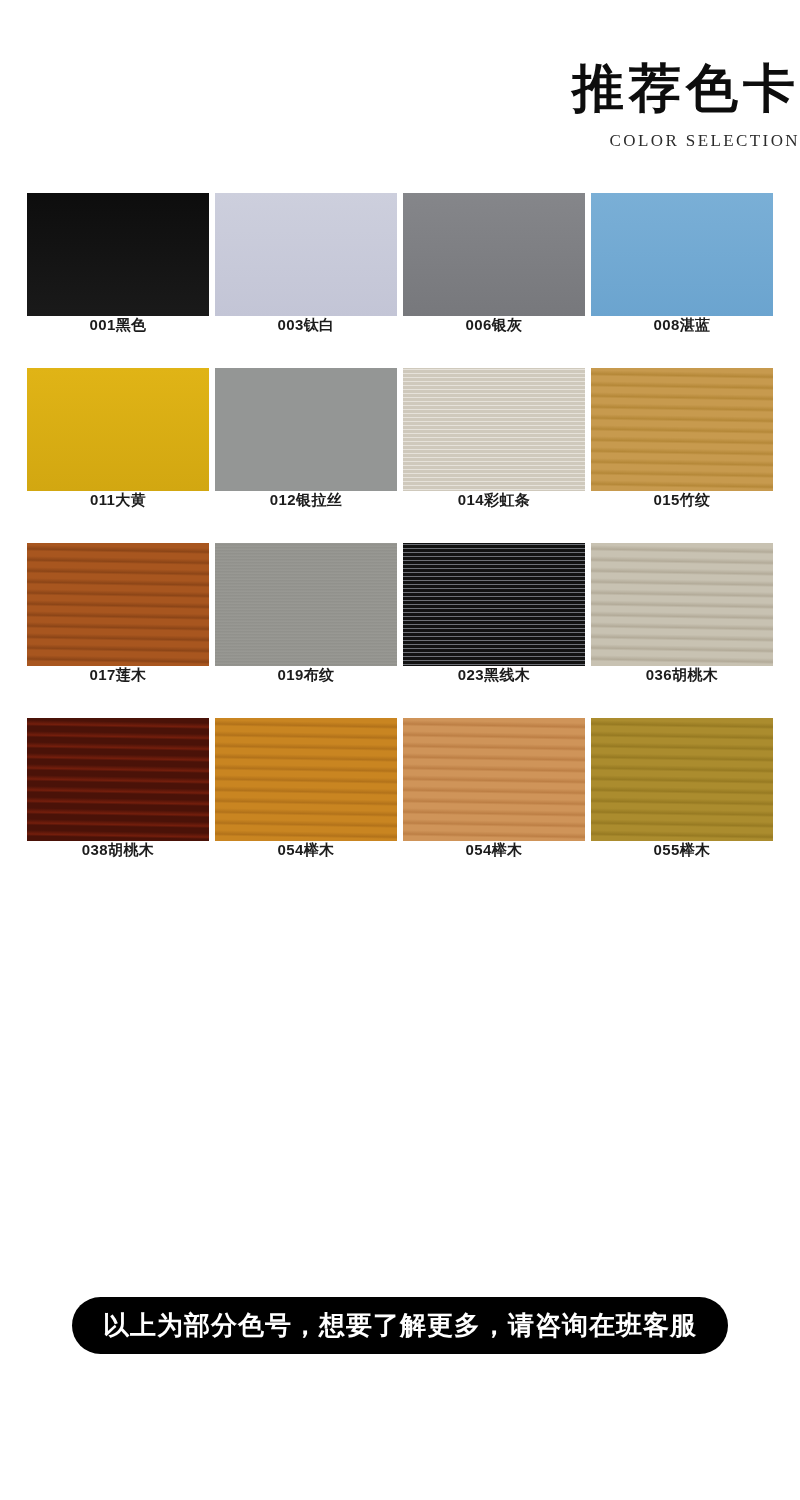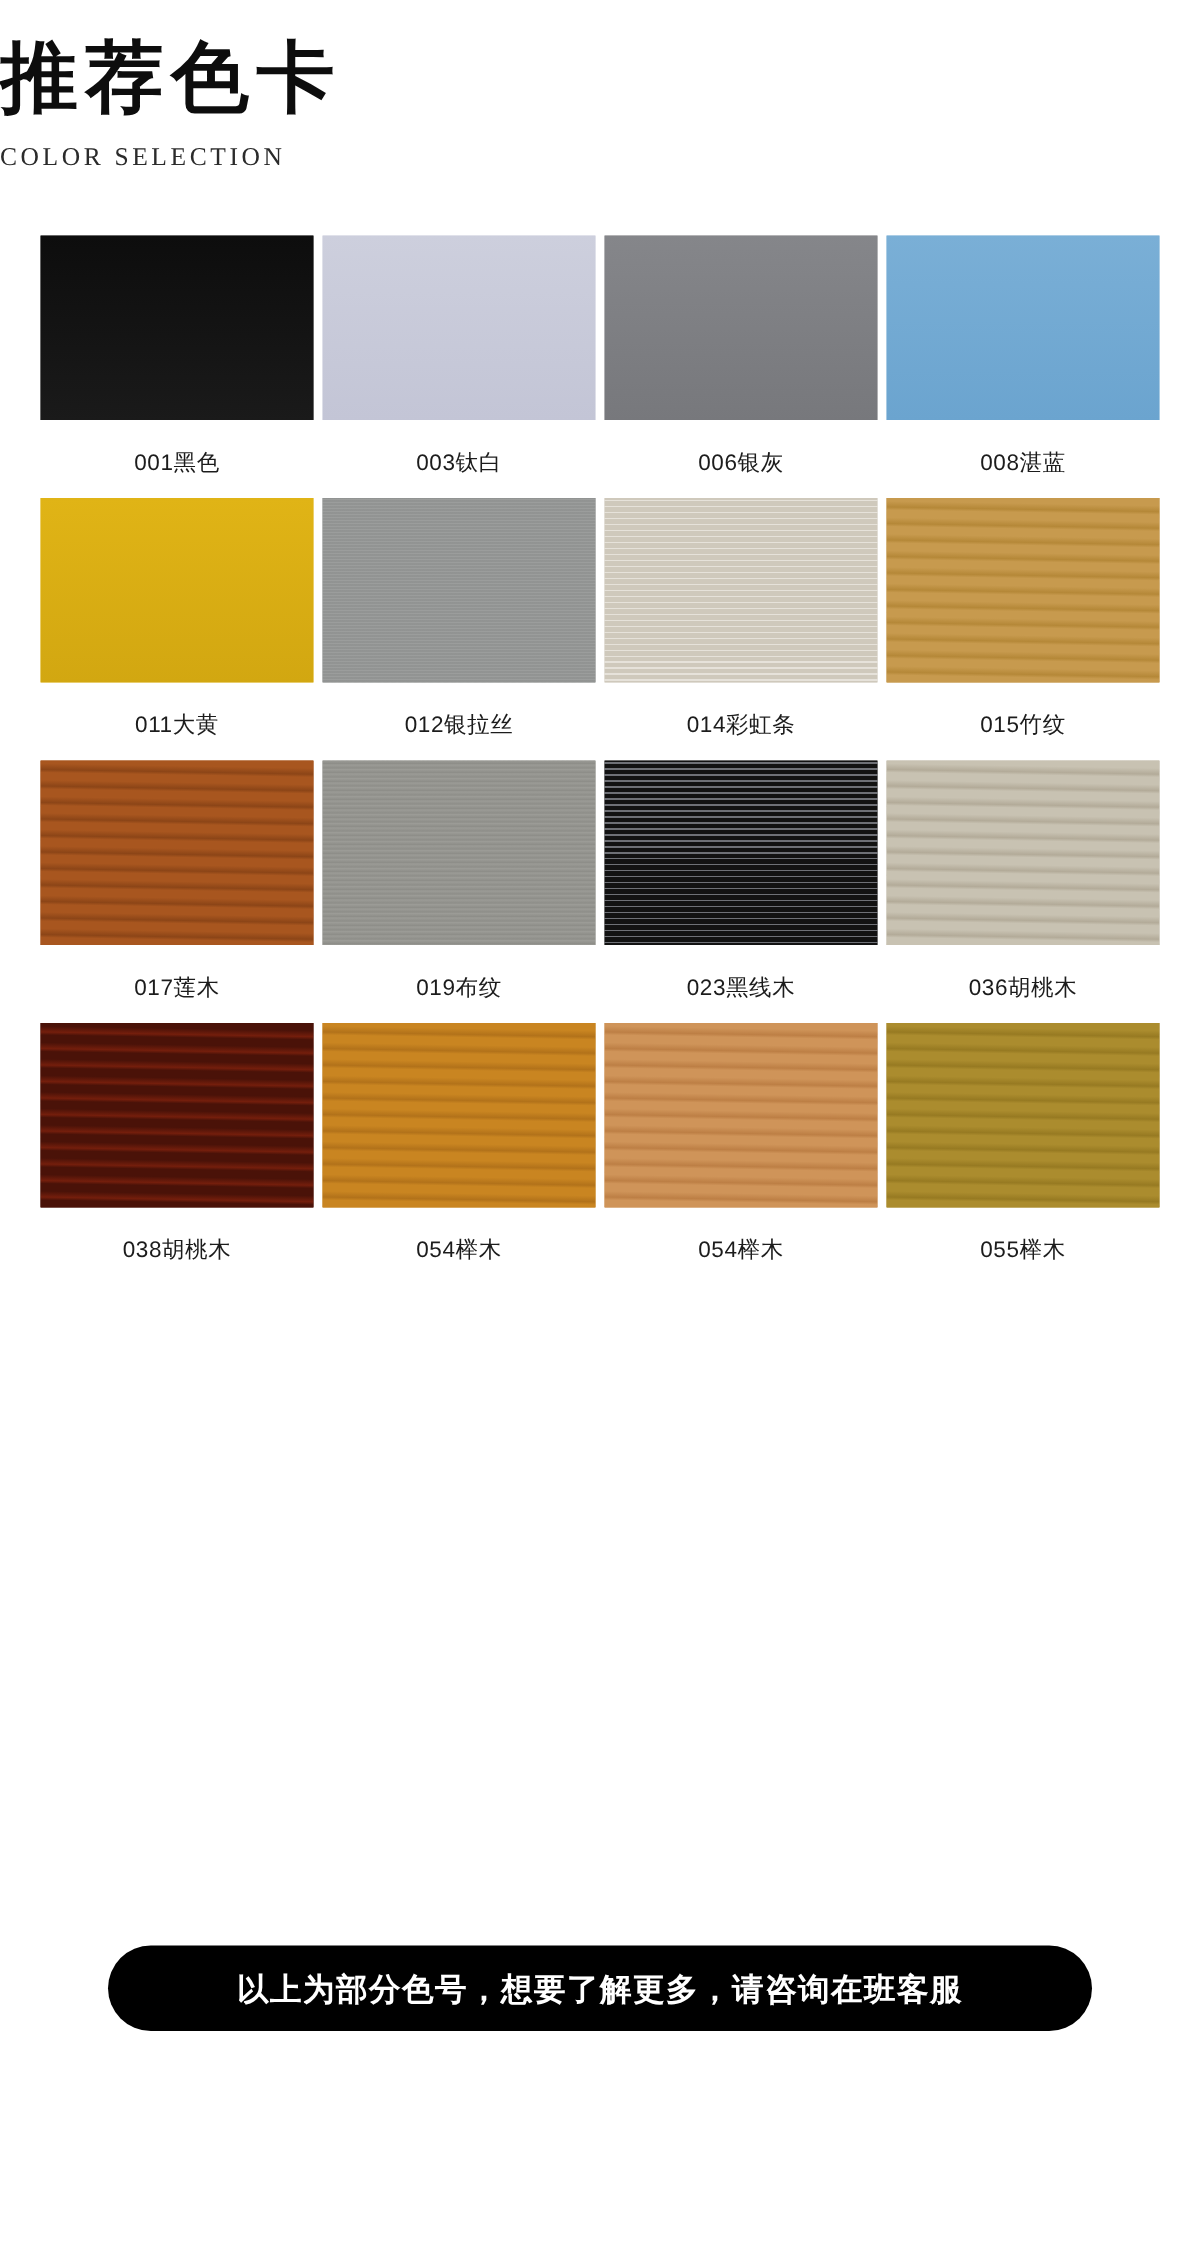--- a/index.html
+++ b/index.html
@@ -11,22 +11,22 @@
     width: 800px;
     height: 1500px;
     font-family: "Liberation Sans", "DejaVu Sans", sans-serif;
     color: #1a1a1a;
     overflow: hidden;
     position: relative;
   }
 
   
   .header {
-    padding-top: 24px;
-    text-align: left;
+    padding-top: 60px;
+    text-align: right;
   }
   .title {
     font-family: "DejaVu Sans", "Liberation Sans", sans-serif;
     font-size: 52px;
     font-weight: 700;
     letter-spacing: 5px;
     line-height: 1.1;
     color: #0d0d0d;
     margin: 0;
   }
@@ -60,44 +60,45 @@
     height: 123px;
     position: relative;
     overflow: hidden;
     background-color: #cccccc;
   }
   .swatch .tex {
     position: absolute;
     inset: 0;
   }
   .caption {
-    margin-top: 21px;
+    margin-top: 1px;
     font-size: 15px;
     line-height: 1;
     color: #1c1c1c;
     letter-spacing: 0.4px;
     white-space: nowrap;
+    font-weight: bold;
   }
 
   
   .footer {
     position: absolute;
     left: 72px;
     top: 1297px;
     width: 656px;
     height: 57px;
     background: #000000;
     border-radius: 29px;
     display: flex;
     align-items: center;
     justify-content: center;
   }
   .footer-text {
     color: #ffffff;
-    font-size: 21px;
+    font-size: 26px;
     font-weight: 700;
     letter-spacing: 1px;
     white-space: nowrap;
   }
 </style>
 </head>
 <body>
 
 <div class="header">
   <div class="title">推荐色卡</div>

